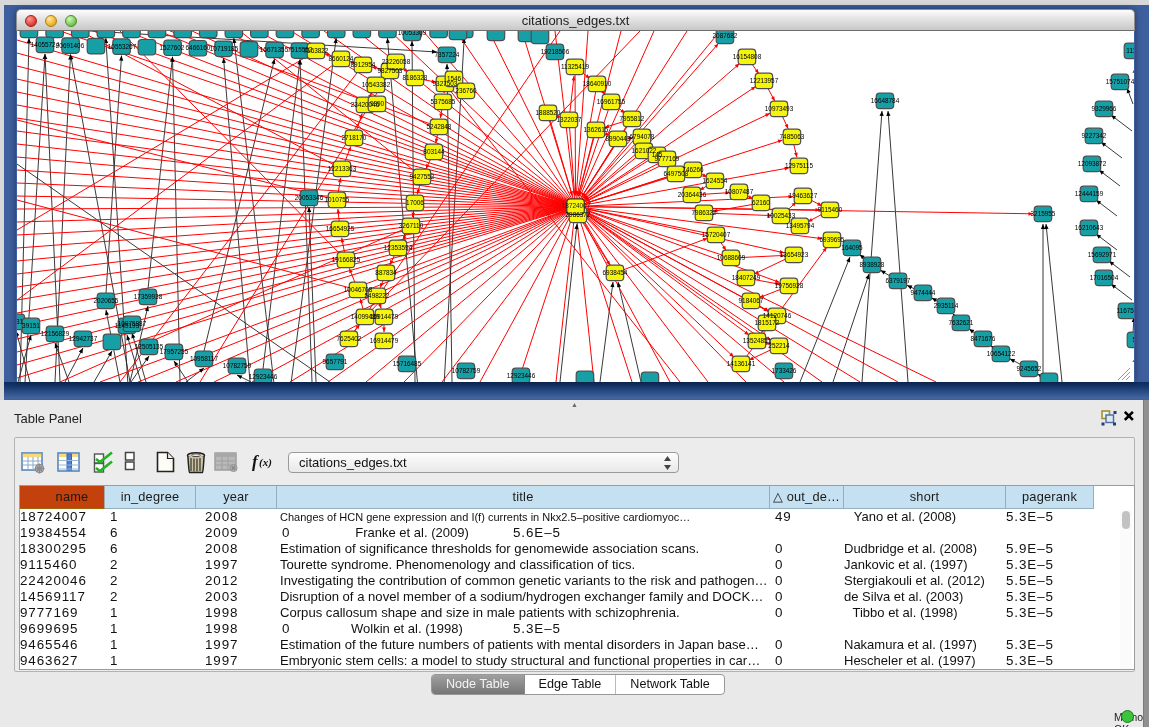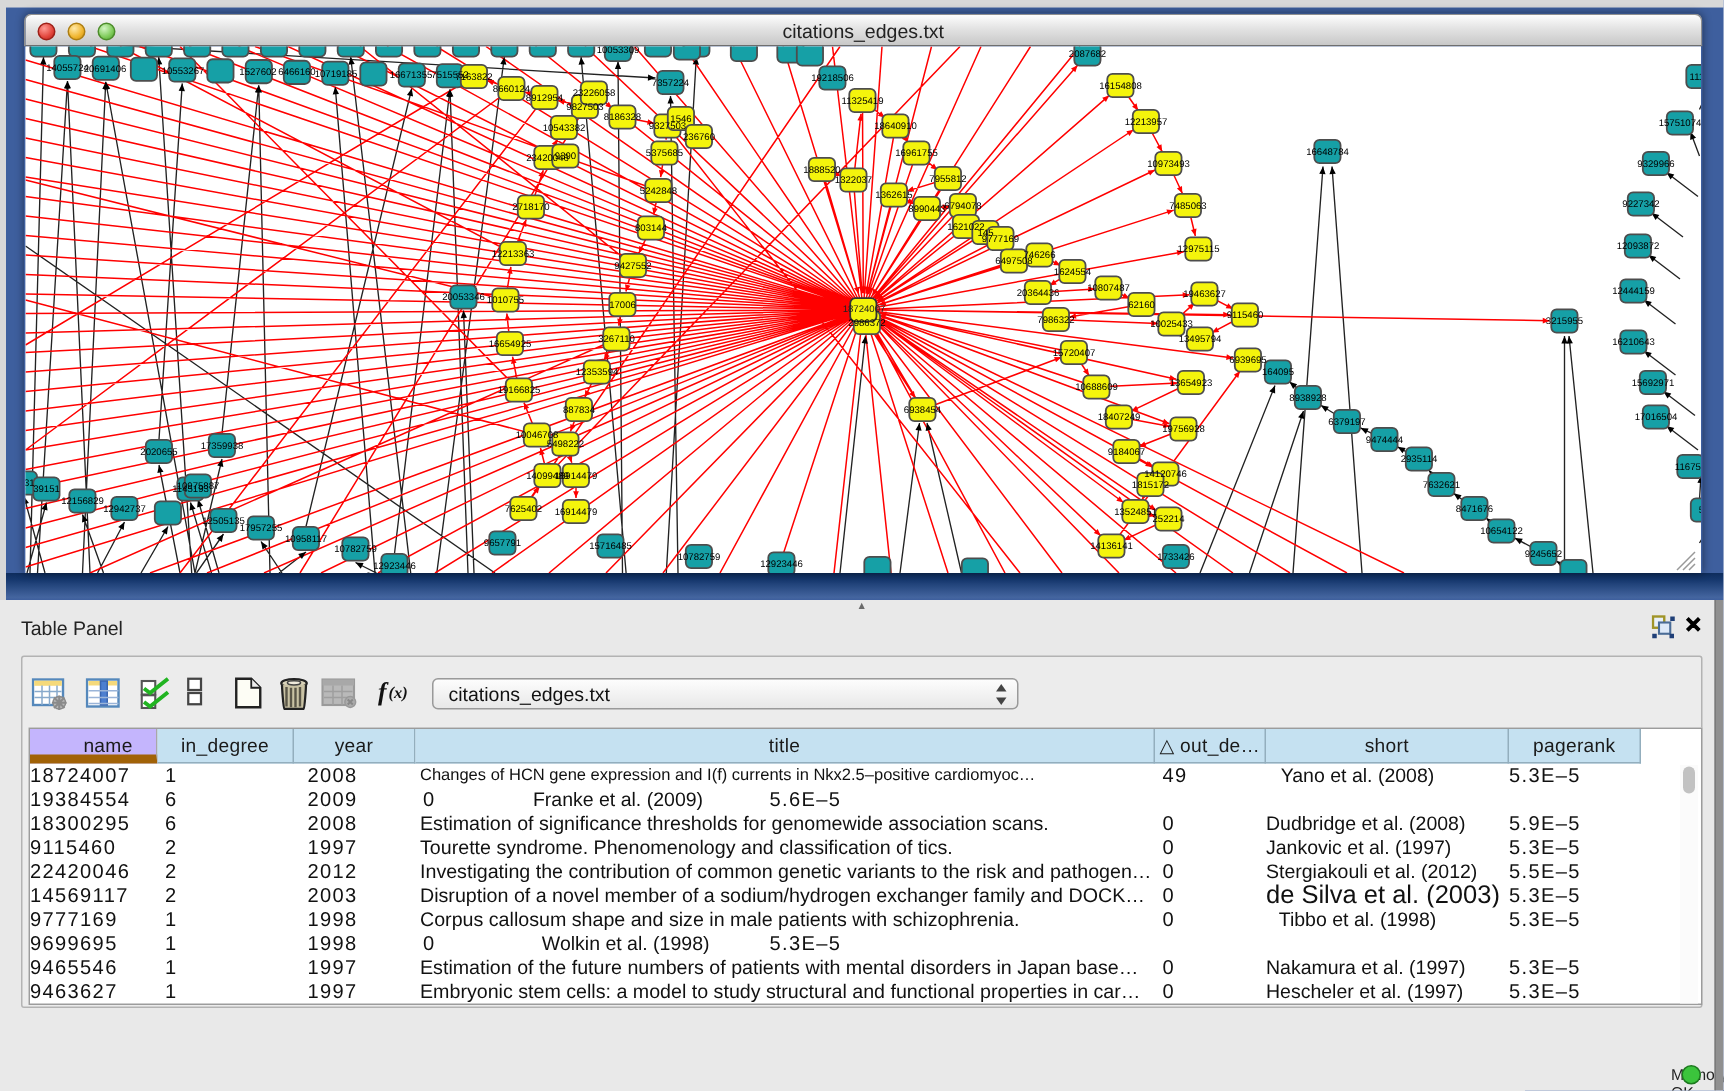--- a/index.html
+++ b/index.html
@@ -35,21 +35,21 @@
   background:linear-gradient(#fdfdfd,#e8e8e8);border:1px solid #9a9a9a;border-radius:4px;
   font-size:13px;color:#111;line-height:19px;padding-left:10px}
 #dropdown svg{position:absolute;right:6px;top:3px}
 
 #tbl{position:absolute;left:4px;top:47px;width:1116px;height:185px;background:#fff;
   border:1px solid #9c9c9c;overflow:hidden}
 #thead{position:absolute;left:0;top:0;height:23px;width:1074px;display:flex;
   font-size:12.8px;letter-spacing:0.2px;color:#1a1a1a}
 .th{background:#c5e1f1;border-right:1px solid #93aebd;border-bottom:1px solid #93aebd;
   text-align:center;line-height:22px;height:23px}
-.th.sel{background:#c4b5fd;border-right:1px solid #a8a8a8;border-bottom:6px solid #a16207}
+.th.sel{background:#c2410c;border-right:1px solid #a8a8a8;border-bottom:1px solid #a16207}
 #rows{position:absolute;left:0;top:23px;width:1074px;font-size:12.3px;color:#111}
 .dg{font-size:13.4px;letter-spacing:0.9px}
 .tr{height:16px;line-height:16px;display:flex;white-space:nowrap}
 .td{overflow:hidden}
 
 #vsb{position:absolute;left:1100px;top:24px;width:12px;height:160px;background:#fbfbfb}
 #vthumb{position:absolute;left:2px;top:1px;width:8px;height:18px;background:#c2c2c2;border-radius:4px}
 
 #tabs{position:absolute;left:431px;top:274px;height:21px;display:flex;font-size:12.6px;
   border:1px solid #989898;border-radius:4px;overflow:hidden;background:#fff}
@@ -486,38 +486,38 @@
               <div class="td dg" style="width:74px;padding-left:5px">0</div>
               <div class="td" style="width:162px;padding-left:0px;font-size:13px;padding-right:40px;text-align:left;padding-left:0">Stergiakouli et al. (2012)</div>
               <div class="td dg" style="width:88px;padding-left:0px">5.5E–5</div>
             </div>
             <div class="tr">
               <div class="td dg" style="width:85px;padding-left:0px">14569117</div>
               <div class="td dg" style="width:91px;padding-left:5px">2</div>
               <div class="td dg" style="width:81px;padding-left:9px">2003</div>
               <div class="td" style="width:493px;padding-left:3px;font-size:13.1px">Disruption of a novel member of a sodium/hydrogen exchanger family and DOCK…</div>
               <div class="td dg" style="width:74px;padding-left:5px">0</div>
-              <div class="td" style="width:162px;padding-left:0px;font-size:17px;padding-right:24px;text-align:center;padding-left:0">de Silva et al. (2003)</div>
+              <div class="td" style="width:162px;padding-left:0px;font-size:13px;padding-right:24px;padding-left:0">de Silva et al. (2003)</div>
               <div class="td dg" style="width:88px;padding-left:0px">5.3E–5</div>
             </div>
             <div class="tr">
               <div class="td dg" style="width:85px;padding-left:0px">9777169</div>
               <div class="td dg" style="width:91px;padding-left:5px">1</div>
               <div class="td dg" style="width:81px;padding-left:9px">1998</div>
               <div class="td" style="width:493px;padding-left:3px;font-size:13.1px">Corpus callosum shape and size in male patients with schizophrenia.</div>
               <div class="td dg" style="width:74px;padding-left:5px">0</div>
               <div class="td" style="width:162px;padding-left:0px;font-size:13px;padding-right:40px;text-align:center;padding-left:0">Tibbo et al. (1998)</div>
               <div class="td dg" style="width:88px;padding-left:0px">5.3E–5</div>
             </div>
             <div class="tr">
               <div class="td dg" style="width:85px;padding-left:0px">9699695</div>
               <div class="td dg" style="width:91px;padding-left:5px">1</div>
               <div class="td dg" style="width:81px;padding-left:9px">1998</div>
               <div class="td dg" style="width:74px;padding-left:5px">0</div>
-              <div class="td" style="width:162px;padding-left:0px;font-size:13px;padding-right:40px;text-align:right;padding-left:0">Wolkin et al. (1998)</div>
+              <div class="td" style="width:162px;padding-left:0px;font-size:13px;padding-right:40px;text-align:left;padding-left:0">Wolkin et al. (1998)</div>
               <div class="td dg" style="width:88px;padding-left:0px">5.3E–5</div>
             </div>
             <div class="tr">
               <div class="td dg" style="width:85px;padding-left:0px">9465546</div>
               <div class="td dg" style="width:91px;padding-left:5px">1</div>
               <div class="td dg" style="width:81px;padding-left:9px">1997</div>
               <div class="td" style="width:493px;padding-left:3px;font-size:13.1px">Estimation of the future numbers of patients with mental disorders in Japan base…</div>
               <div class="td dg" style="width:74px;padding-left:5px">0</div>
               <div class="td" style="width:162px;padding-left:0px;font-size:13px;padding-right:40px;text-align:right;padding-left:0">Nakamura et al. (1997)</div>
               <div class="td dg" style="width:88px;padding-left:0px">5.3E–5</div>
@@ -530,17 +530,22 @@
               <div class="td dg" style="width:74px;padding-left:5px">0</div>
               <div class="td" style="width:162px;padding-left:0px;font-size:13px;padding-right:40px;text-align:center;padding-left:0">Hescheler et al. (1997)</div>
               <div class="td dg" style="width:88px;padding-left:0px">5.3E–5</div>
             </div>
           </div>
         <div id="vsb">
             <div id="vthumb"></div>
           </div>
       </div>
     </div>
+    <div id="tabs">
+      <div class="tab on">Node Table</div>
+      <div class="tab">Edge Table</div>
+      <div class="tab" style="border-right:none">Network Table</div>
+    </div>
     <div id="mem">Memory: OK</div>
     <div id="memdot"></div>
     <div id="rstrip"></div>
   </div>
 </div>
 
 </body></html>

